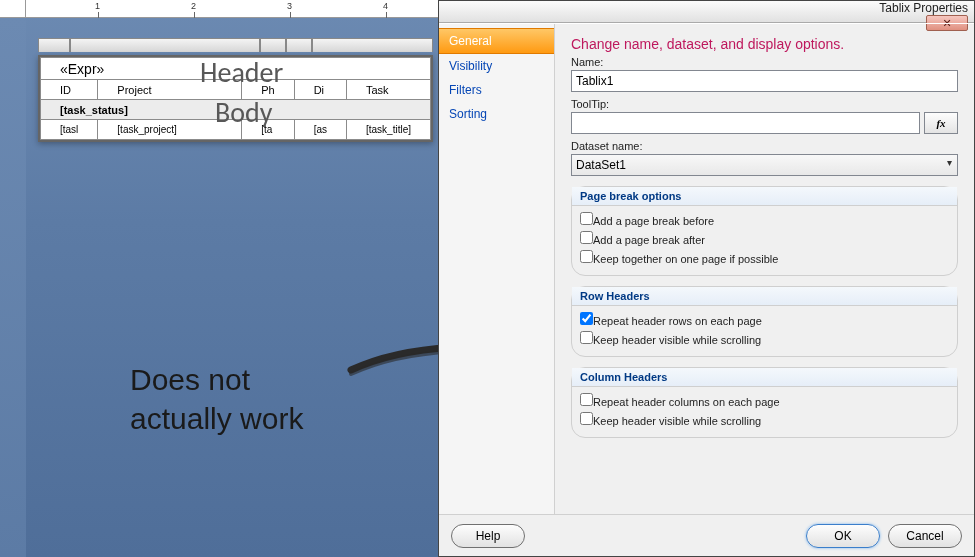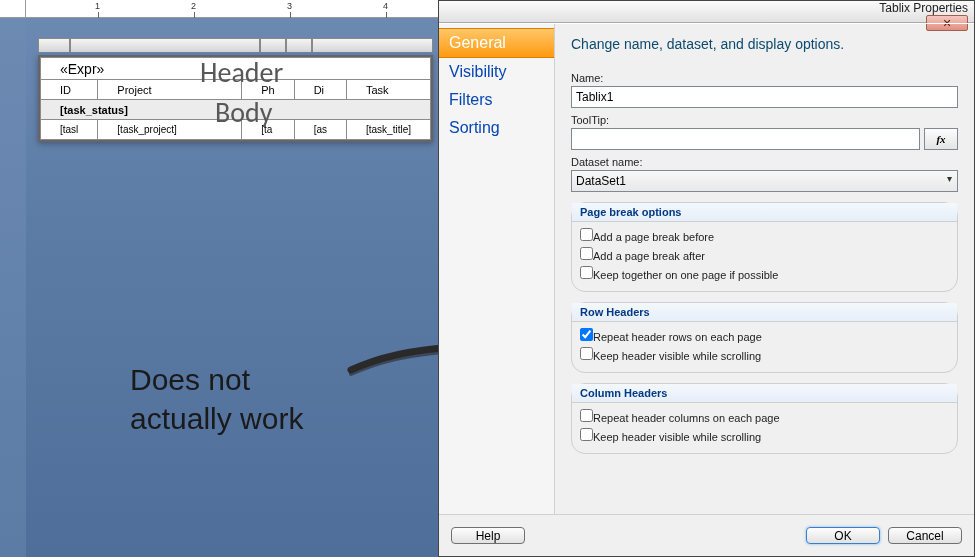--- a/index.html
+++ b/index.html
@@ -68,31 +68,31 @@
   background: linear-gradient(#f6c7c0,#e09080); border: 1px solid #a06050;
   border-radius: 2px; font-size: 11px; text-align: center; line-height: 14px;
   color: #5a2018;
 }
 .dlg-body { flex: 1; display: flex; border-top: 1px solid #fff; }
 .dlg-nav {
   width: 116px; background: #f5f5f5; border-right: 1px solid #d0d0d0;
   padding: 4px 0 0 0;
 }
 .dlg-nav .item {
-  padding: 5px 10px; font-size: 16px; color: #0546b5; cursor: pointer;
+  padding: 5px 10px; font-size: 12px; color: #0546b5; cursor: pointer;
 }
 .dlg-nav .item.sel {
   background: linear-gradient(#ffc766,#ff9a12); color: #fff;
   border: 1px solid #e07a00; border-left: none; border-right: none;
 }
 .dlg-content {
   flex: 1; padding: 12px 16px 8px 16px; font-size: 12px; color: #222;
   overflow: hidden;
 }
-.dlg-content h3 { font-size: 14px; font-weight: normal; margin-bottom: 20px; color: #0c4a6e; }
+.dlg-content h3 { font-size: 14px; font-weight: normal; margin-bottom: 4px; color: #be185d; }
 .dlg-content label { display: block; font-size: 11px; margin: 4px 0 2px 0; }
 .fld-row { display: flex; align-items: stretch; gap: 4px; margin-bottom: 6px; }
 .fld-row input, .fld-row select {
   flex: 1; height: 22px; border: 1px solid #828790; padding: 0 4px; font-size: 12px;
   background: #fff;
 }
 .fld-row select { appearance: none; background: linear-gradient(#f8f8f8,#e8e8e8); }
 .sel-wrap { position: relative; flex: 1; }
 .sel-wrap select { width: 100%; }
 .sel-wrap::after {
@@ -112,23 +112,23 @@
 }
 .chk { display: flex; align-items: center; gap: 6px; margin: 4px 0; font-size: 11px; }
 .chk input { width: 13px; height: 13px; }
 
 .dlg-foot {
   height: 42px; border-top: 1px solid #d0d0d0;
   display: flex; align-items: center; padding: 0 12px; gap: 8px;
 }
 .dlg-foot .spacer { flex: 1; }
 .btn {
-  min-width: 74px; height: 17px; border: 1px solid #707070;
+  min-width: 74px; height: 24px; border: 1px solid #707070;
   background: linear-gradient(#fdfdfd,#e2e2e2); font-size: 12px;
-  border-radius: 4px; cursor: pointer;
+  border-radius: 12px; cursor: pointer;
 }
 .btn.primary { border: 1px solid #3a7ecb; box-shadow: 0 0 3px #7ab5f0; }
 </style>
 </head>
 <body>
 
 <div class="designer">
   <div class="corner"></div>
   <div class="ruler">
     <div class="tick" style="left:72px">

